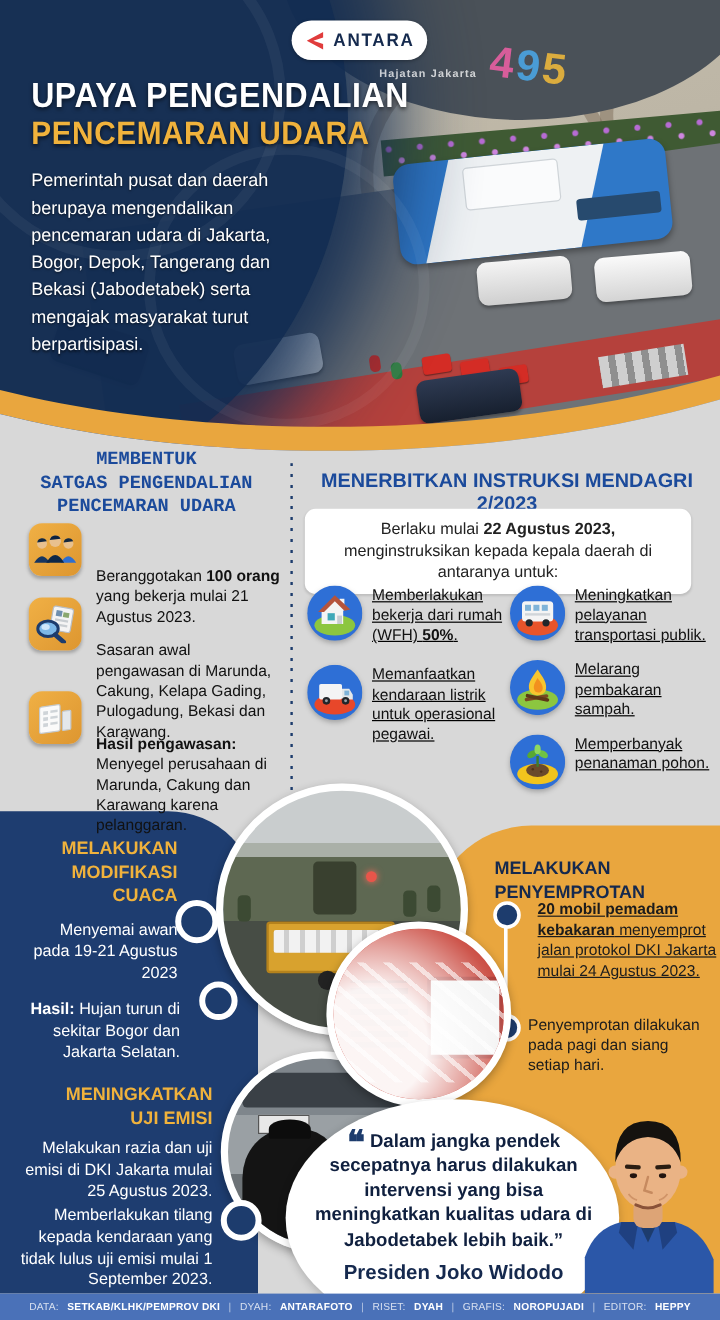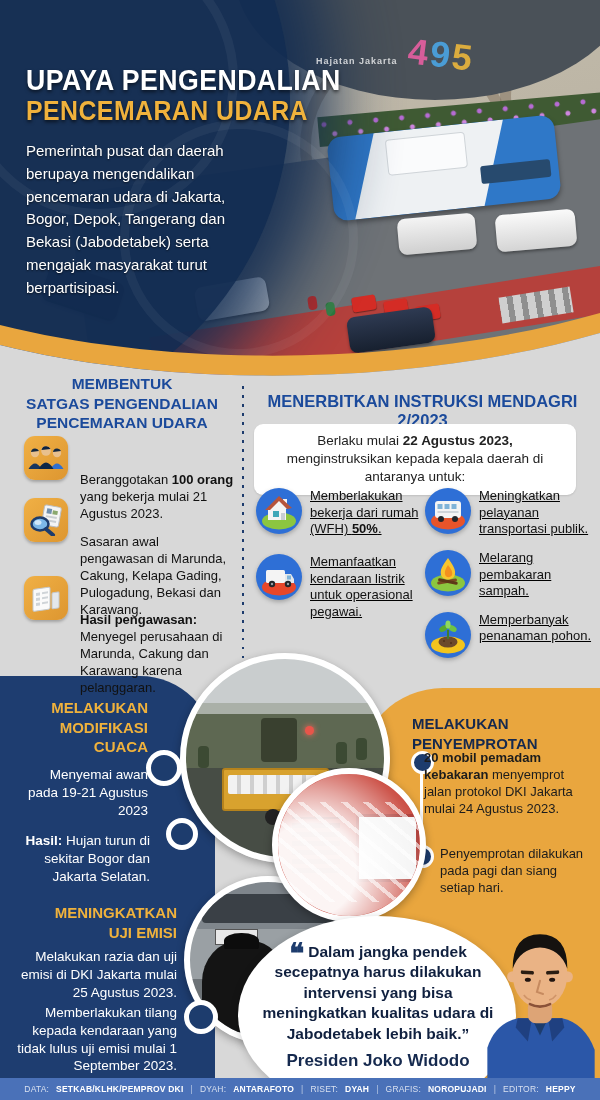--- a/index.html
+++ b/index.html
@@ -56,21 +56,21 @@
           text-shadow:0 2px 4px rgba(0,0,0,.65);white-space:nowrap;}
   .intro{position:absolute;left:26px;top:140px;width:216px;font-size:15px;line-height:1.52;color:#fff;
          text-shadow:0 1px 2px rgba(0,0,0,.65);}
 
   
   .swoosh{position:absolute;left:0;top:250px;width:600px;height:155px;z-index:2;}
 
   
   .z3{z-index:3;}
   .satgas-heading{left:8px;top:374px;width:228px;text-align:center;font-size:15.5px;line-height:1.26;
-                  font-weight:800;color:#1b4a9b;white-space:pre-line;}
+                  font-weight:800;color:#1b4a9b;white-space:pre-line;font-family:Liberation Mono, monospace;}
   .satgas-row{left:24px;display:flex;gap:12px;align-items:flex-start;width:212px;}
   .tile{flex:0 0 44px;width:44px;height:44px;border-radius:11px;background:linear-gradient(135deg,#f0b045,#dd9630);
         box-shadow:0 2px 3px rgba(0,0,0,.25);display:flex;align-items:center;justify-content:center;}
   .satgas-text{font-size:13px;line-height:1.3;color:#111;margin-top:36px;}
   .divider{left:242px;top:386px;width:2px;height:276px;
            background-image:repeating-linear-gradient(#1d3c6d 0 2.5px,transparent 2.5px 9px);}
   .mendagri-heading{left:250px;top:392px;width:345px;text-align:center;font-size:16.5px;font-weight:800;
                     color:#1b4a9b;}
   .intro-card{left:254px;top:424px;width:302px;background:#fff;border-radius:9px;padding:8px 10px;
               text-align:center;font-size:13.5px;line-height:1.35;color:#222;box-shadow:0 1px 2px rgba(0,0,0,.12);}
@@ -170,20 +170,26 @@
 
     <div class="navy-overlay"></div>
     <div class="overlay-ring" style="left:-40px;top:-60px;width:260px;height:260px;"></div>
     <div class="overlay-ring" style="left:120px;top:120px;width:220px;height:220px;"></div>
 
     <div class="decor-495">
       <span>4</span><span>9</span><span>5</span>
     </div>
     <div class="watermark">Hajatan Jakarta</div>
 
+    <div class="logo-pill">
+      <svg width="20" height="20" viewBox="0 0 22 22">
+        <path d="M19,3 L4,11 L19,19 L19,14 L10,11 L19,8 Z" fill="#e03c3c"></path>
+      </svg>
+      <span class="logo-text">ANTARA</span>
+    </div>
 
     <div class="title1">UPAYA PENGENDALIAN</div>
     <div class="title2">PENCEMARAN UDARA</div>
     <div class="intro">Pemerintah pusat dan daerah berupaya mengendalikan pencemaran udara di Jakarta, Bogor, Depok, Tangerang dan Bekasi (Jabodetabek) serta mengajak masyarakat turut berpartisipasi.</div>
   </div>
 
   <svg class="swoosh" viewBox="0 0 600 155">
     <path d="M0,75 C180,120 420,115 600,63 L600,83 C420,135 180,140 0,95 Z" fill="#e9a63e"></path>
     <path d="M0,95 C180,140 420,135 600,83 L600,155 L0,155 Z" fill="#d8d8d8"></path>
   </svg>
@@ -332,21 +338,21 @@
 MODIFIKASI
 CUACA</div>
   <div class="abs wtxt rt" style="left:26px;top:766px;width:122px;">Menyemai awan pada 19-21 Agustus 2023</div>
   <div class="abs wtxt rt" style="left:8px;top:832px;width:142px;"><b>Hasil:</b><span> Hujan turun di sekitar Bogor dan Jakarta Selatan.</span></div>
 
   <div class="abs navy-h" style="left:412px;top:714px;width:175px;">MELAKUKAN
 PENYEMPROTAN</div>
   <div class="abs conn-line"></div>
   <div class="abs bullet" style="left:411px;top:751px;"></div>
   <div class="abs bullet" style="left:411px;top:845px;"></div>
-  <div class="abs dtxt" style="left:424px;top:750px;width:152px;"><b>20 mobil pemadam kebakaran</b><span> menyemprot jalan protokol DKI Jakarta mulai 24 Agustus 2023.</span></div>
+  <div class="abs dtxt" style="left:448px;top:750px;width:152px;text-decoration:underline;"><b>20 mobil pemadam kebakaran</b><span> menyemprot jalan protokol DKI Jakarta mulai 24 Agustus 2023.</span></div>
   <div class="abs gold-h rt" style="left:25px;top:903px;width:152px;">MENINGKATKAN
 UJI EMISI</div>
 
   <div class="abs dtxt" style="left:440px;top:846px;width:150px;"><b></b><span>Penyemprotan dilakukan pada pagi dan siang setiap hari.</span></div>
   <div class="abs wtxt rt" style="left:12px;top:948px;width:165px;">Melakukan razia dan uji emisi di DKI Jakarta mulai 25 Agustus 2023.</div>
   <div class="abs wtxt rt" style="left:12px;top:1004px;width:165px;">Memberlakukan tilang kepada kendaraan yang tidak lulus uji emisi mulai 1 September 2023.</div>
 
   <div class="abs photo-circle c1">
     <div class="door"></div>
     <div class="light"></div>

